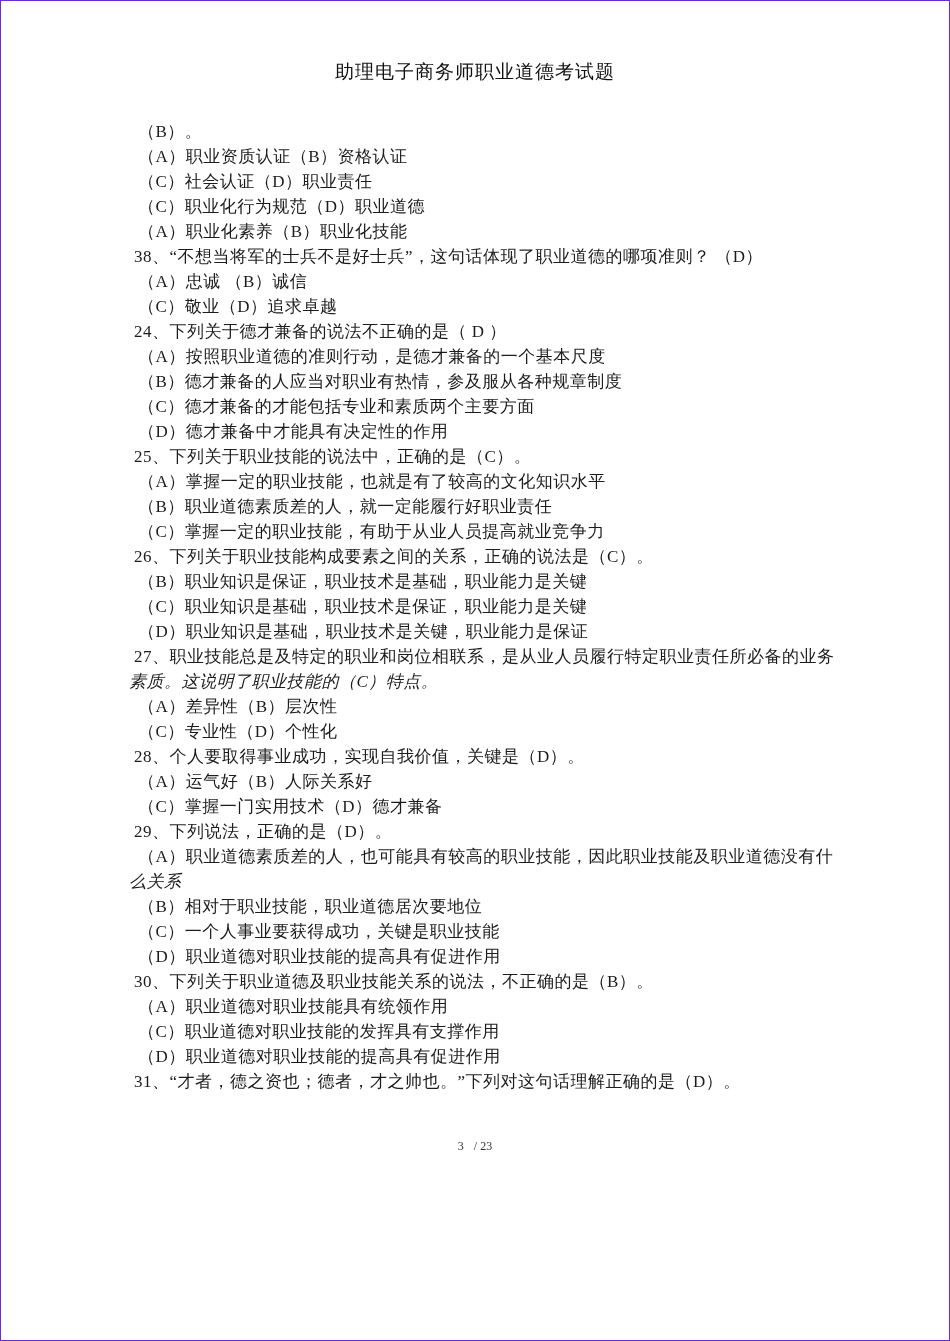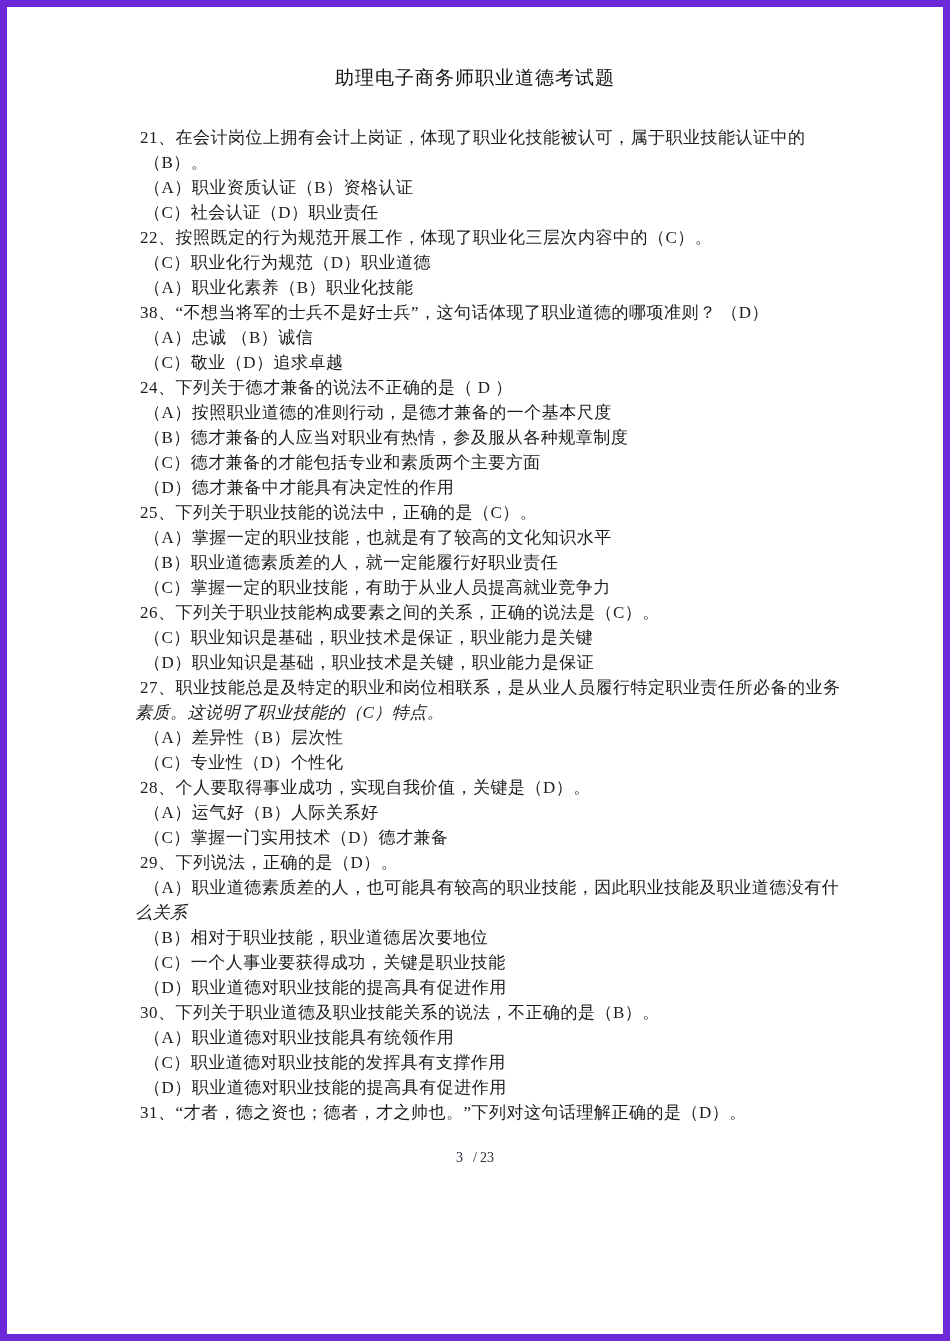--- a/index.html
+++ b/index.html
@@ -6,21 +6,21 @@
     margin: 0;
     padding: 0;
     background: #ffffff;
   }
   .page {
     position: relative;
     width: 950px;
     height: 1341px;
     background: #ffffff;
     box-sizing: border-box;
-    border: 7px solid #6d28d9;
+    border: 1px solid #6d28d9;
     font-family: "Liberation Serif", "DejaVu Serif", serif;
     color: #1c1c1c;
     overflow: hidden;
   }
   .doc-title {
     margin: 0;
     padding-top: 58px;
     font-size: 19px;
     line-height: 26px;
     font-weight: normal;
@@ -38,56 +38,55 @@
     line-height: 25px;
     font-size: 17px;
     white-space: pre;
     letter-spacing: 0.5px;
     color: #1c1c1c;
   }
   .line.q    { padding-left: 5px; }
   .line.opt  { padding-left: 9px; }
   .line.cont { padding-left: 0px; font-style: italic; }
   .footer {
-    margin-top: 25px;
+    margin-top: 45px;
     text-align: center;
-    font-size: 14px;
+    font-size: 12px;
     color: #2b2f3a;
     letter-spacing: 0px;
   }
   .footer .cur { margin-right: 10px; }
   .footer .sep { margin-right: 3px; }
 </style>
 </head>
 <body>
 
 <div class="page">
   <h1 class="doc-title">助理电子商务师职业道德考试题</h1>
 
   <div class="content">
-      <div class="line q">21、在会计岗位上拥有会计上岗证，体现了职业化技能被认可，属于职业技能认证中的</div>
       <div class="line opt">（B）。</div>
       <div class="line opt">（A）职业资质认证（B）资格认证</div>
       <div class="line opt">（C）社会认证（D）职业责任</div>
-      <div class="line q">22、按照既定的行为规范开展工作，体现了职业化三层次内容中的（C）。</div>
       <div class="line opt">（C）职业化行为规范（D）职业道德</div>
       <div class="line opt">（A）职业化素养（B）职业化技能</div>
       <div class="line q">38、“不想当将军的士兵不是好士兵”，这句话体现了职业道德的哪项准则？ （D）</div>
       <div class="line opt">（A）忠诚 （B）诚信</div>
       <div class="line opt">（C）敬业（D）追求卓越</div>
       <div class="line q">24、下列关于德才兼备的说法不正确的是（ D ）</div>
       <div class="line opt">（A）按照职业道德的准则行动，是德才兼备的一个基本尺度</div>
       <div class="line opt">（B）德才兼备的人应当对职业有热情，参及服从各种规章制度</div>
       <div class="line opt">（C）德才兼备的才能包括专业和素质两个主要方面</div>
       <div class="line opt">（D）德才兼备中才能具有决定性的作用</div>
       <div class="line q">25、下列关于职业技能的说法中，正确的是（C）。</div>
       <div class="line opt">（A）掌握一定的职业技能，也就是有了较高的文化知识水平</div>
       <div class="line opt">（B）职业道德素质差的人，就一定能履行好职业责任</div>
       <div class="line opt">（C）掌握一定的职业技能，有助于从业人员提高就业竞争力</div>
       <div class="line q">26、下列关于职业技能构成要素之间的关系，正确的说法是（C）。</div>
+      <div class="line opt">（B）职业知识是保证，职业技术是基础，职业能力是关键</div>
       <div class="line opt">（C）职业知识是基础，职业技术是保证，职业能力是关键</div>
       <div class="line opt">（D）职业知识是基础，职业技术是关键，职业能力是保证</div>
       <div class="line q">27、职业技能总是及特定的职业和岗位相联系，是从业人员履行特定职业责任所必备的业务</div>
       <div class="line cont">素质。这说明了职业技能的（C）特点。</div>
       <div class="line opt">（A）差异性（B）层次性</div>
       <div class="line opt">（C）专业性（D）个性化</div>
       <div class="line q">28、个人要取得事业成功，实现自我价值，关键是（D）。</div>
       <div class="line opt">（A）运气好（B）人际关系好</div>
       <div class="line opt">（C）掌握一门实用技术（D）德才兼备</div>
       <div class="line q">29、下列说法，正确的是（D）。</div>

